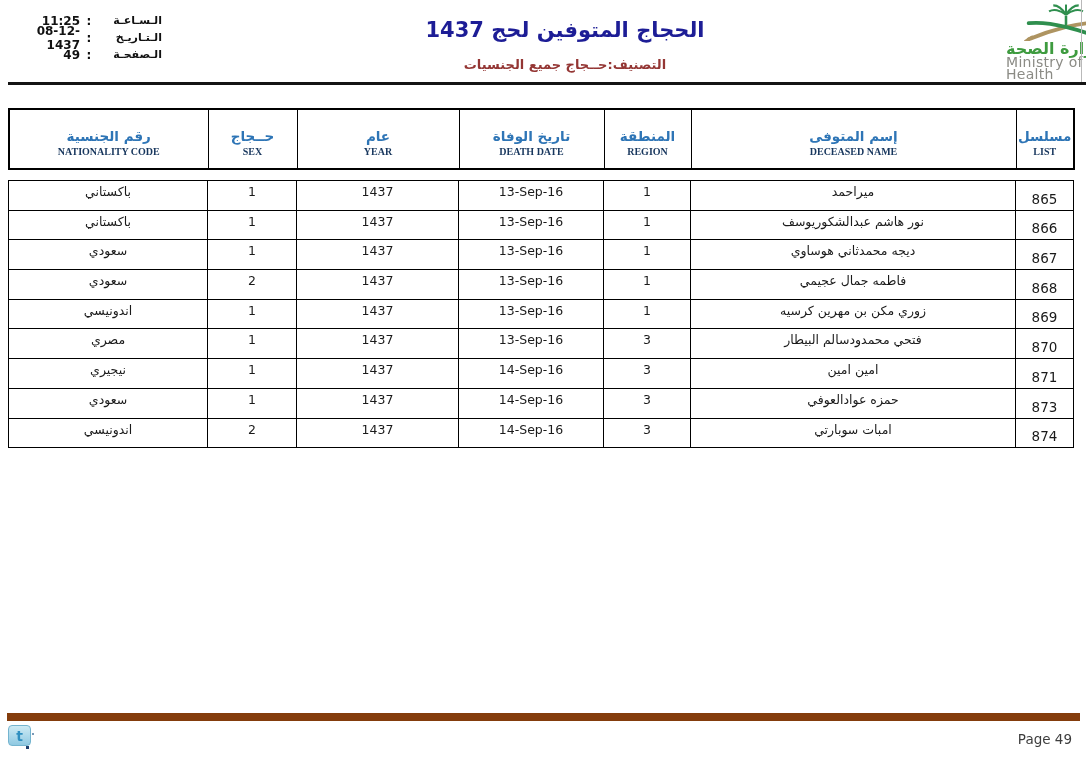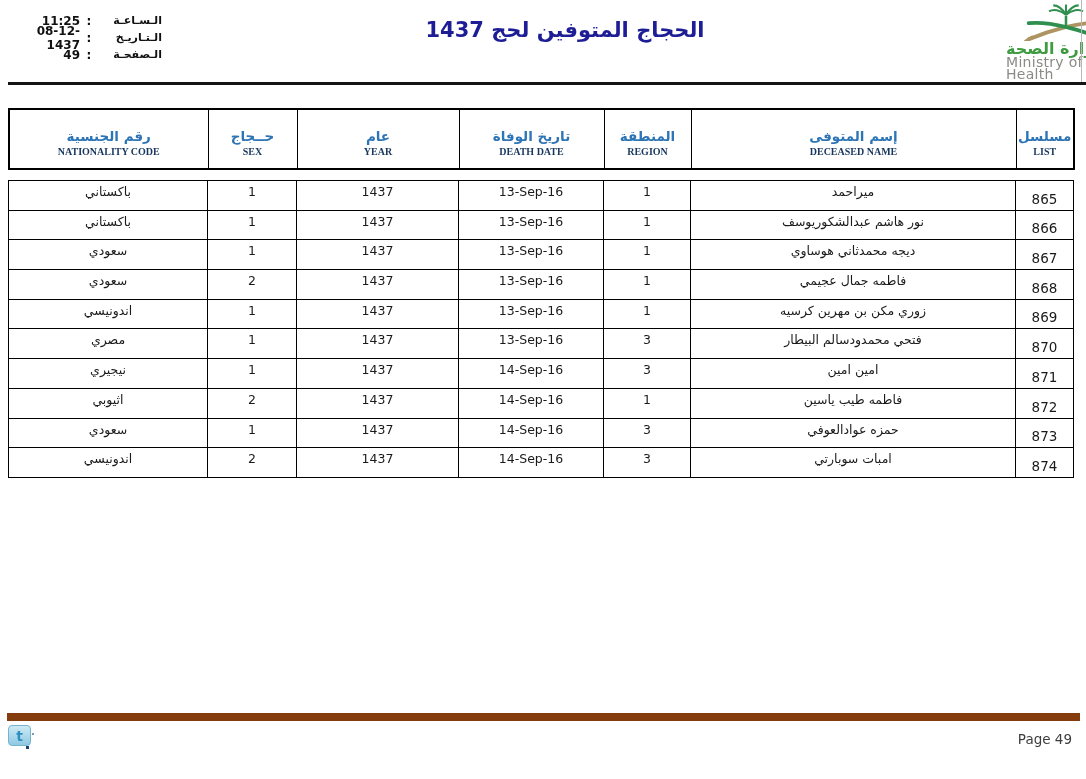--- a/index.html
+++ b/index.html
@@ -78,20 +78,21 @@
       <span class="info-label">الـتـاريـخ</span>
     </div>
     <div class="info-row">
       <span class="info-value">49</span>
       <span class="info-colon">:</span>
       <span class="info-label">الـصفحـة</span>
     </div>
   </div>
 
   <div class="title">الحجاج المتوفين لحج 1437</div>
+  <div class="subtitle">التصنيف:حــجاج جميع الجنسيات</div>
 
   <div class="logo">
     <svg width="120" height="46" viewBox="0 0 120 46">
 
       <path d="M60 30 L60 16" stroke="#2f8f4e" stroke-width="3" fill="none"></path>
 
       <path d="M60 15 C 53 9, 45 8, 40 11" stroke="#2f8f4e" stroke-width="2.4" fill="none"></path>
       <path d="M60 15 C 67 9, 75 8, 80 11" stroke="#2f8f4e" stroke-width="2.4" fill="none"></path>
       <path d="M60 15 C 55 7, 50 4, 45 4" stroke="#2f8f4e" stroke-width="2.4" fill="none"></path>
       <path d="M60 15 C 65 7, 70 4, 75 4" stroke="#2f8f4e" stroke-width="2.4" fill="none"></path>
@@ -221,29 +222,20 @@
         <tr>
           <td class="cell-nationality">نيجيري</td>
           <td class="cell-sex">1</td>
           <td class="cell-year">1437</td>
           <td class="cell-death_date">14-Sep-16</td>
           <td class="cell-region">3</td>
           <td class="cell-name">امين امين</td>
           <td class="cell-list">871</td>
         </tr>
         <tr>
-          <td class="cell-nationality">اثيوبي</td>
-          <td class="cell-sex">2</td>
-          <td class="cell-year">1437</td>
-          <td class="cell-death_date">14-Sep-16</td>
-          <td class="cell-region">1</td>
-          <td class="cell-name">فاطمه طيب ياسين</td>
-          <td class="cell-list">872</td>
-        </tr>
-        <tr>
           <td class="cell-nationality">سعودي</td>
           <td class="cell-sex">1</td>
           <td class="cell-year">1437</td>
           <td class="cell-death_date">14-Sep-16</td>
           <td class="cell-region">3</td>
           <td class="cell-name">حمزه عوادالعوفي</td>
           <td class="cell-list">873</td>
         </tr>
         <tr>
           <td class="cell-nationality">اندونيسي</td>

